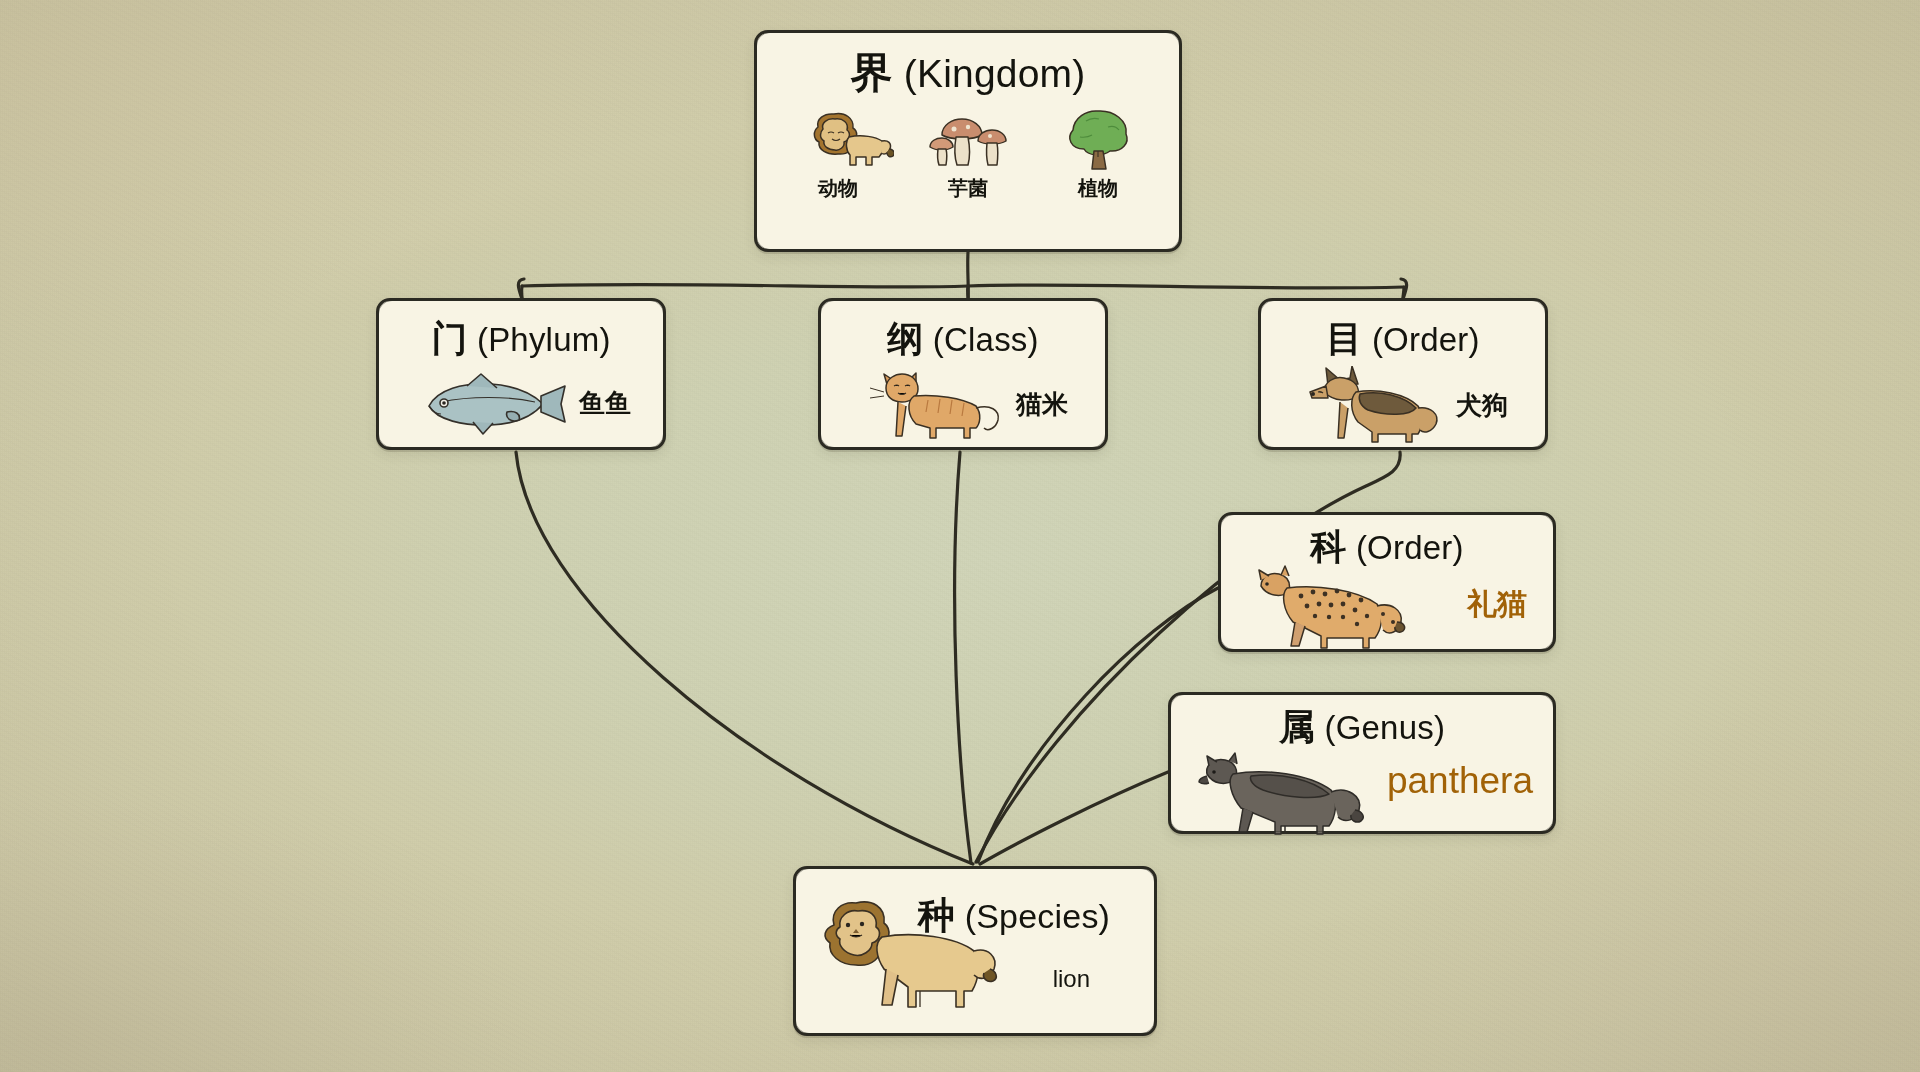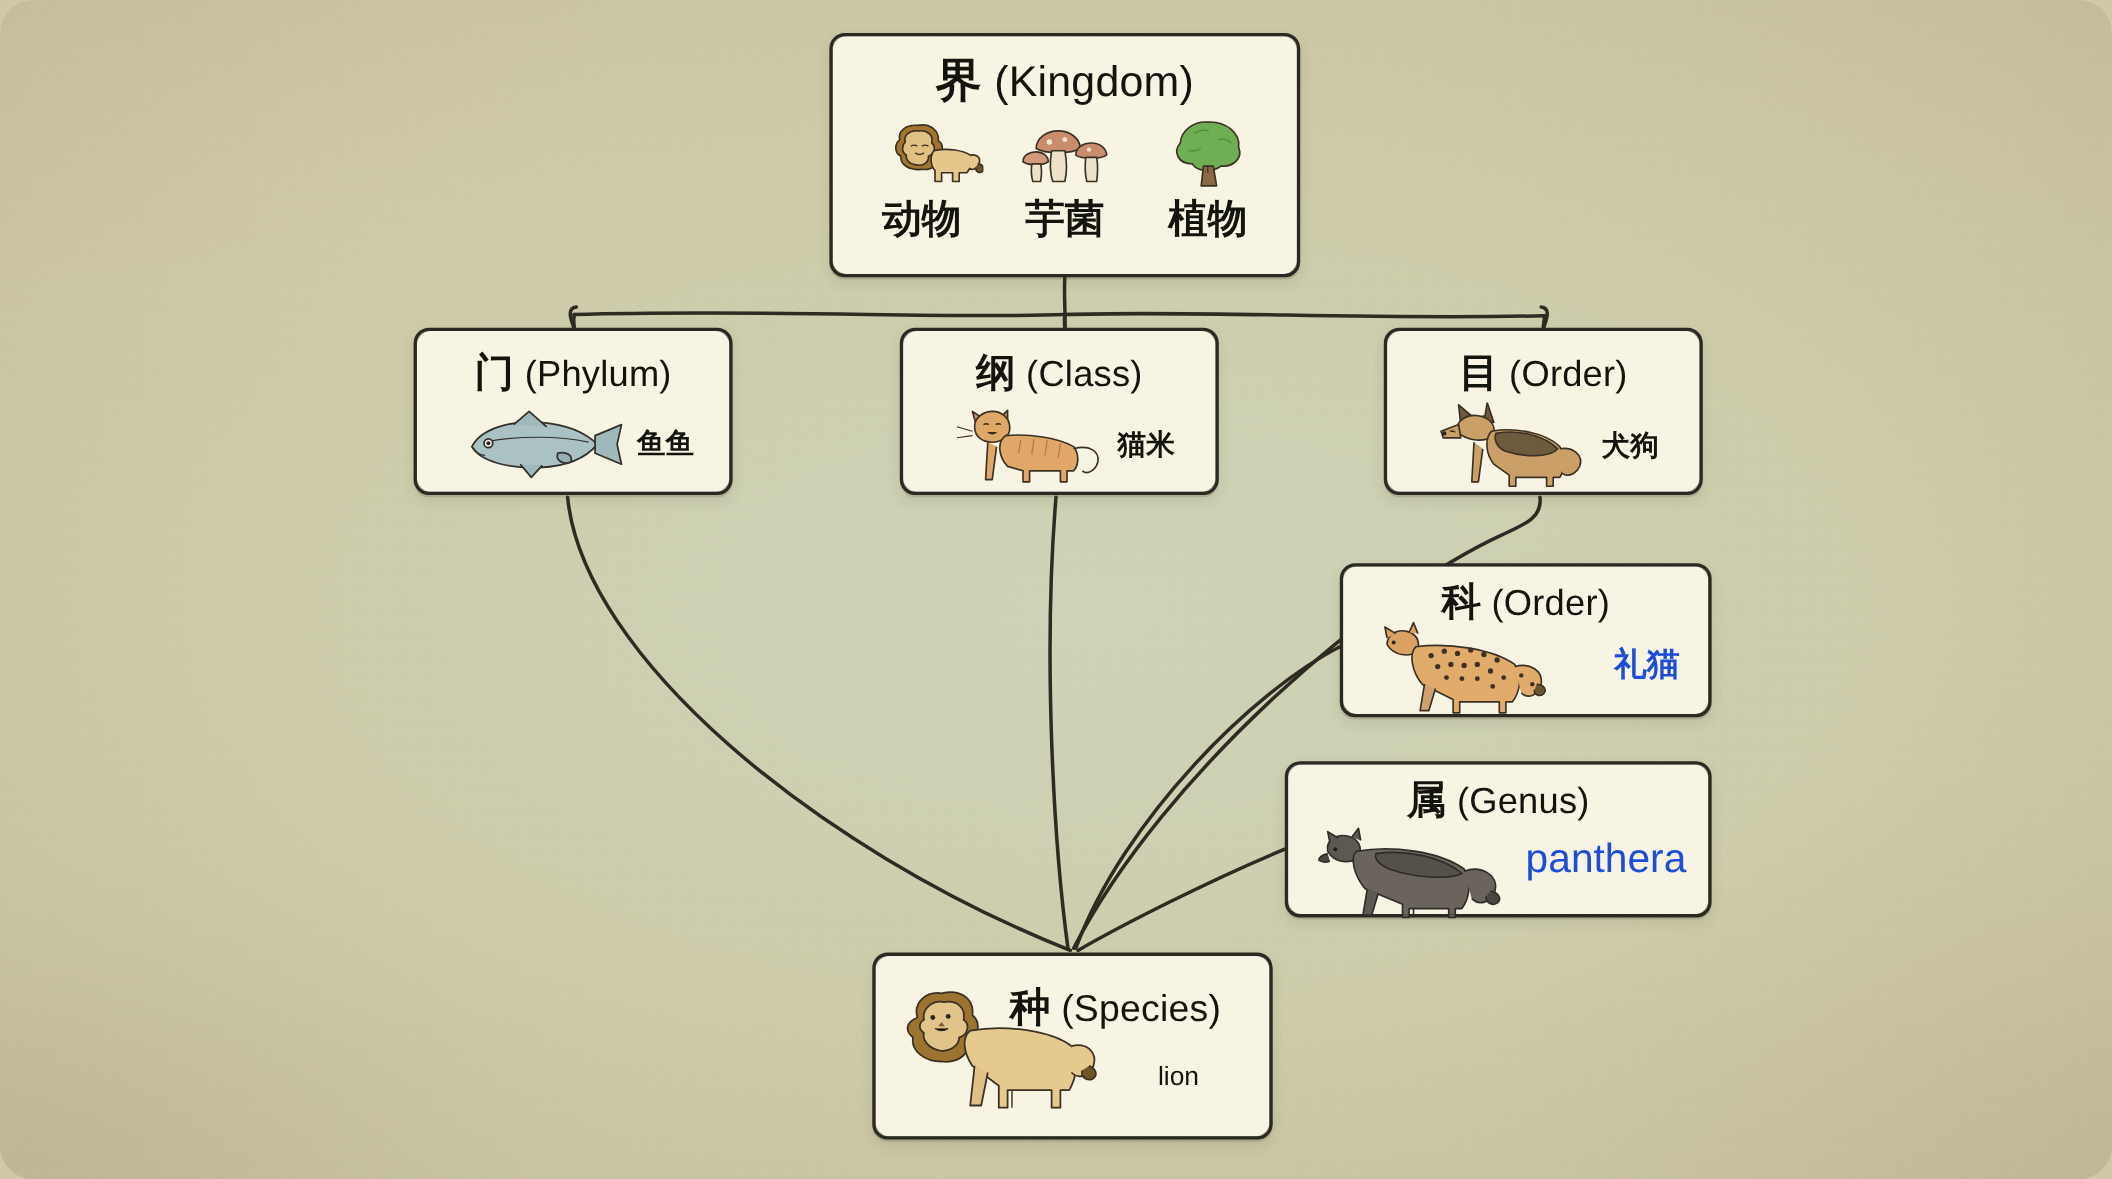--- a/index.html
+++ b/index.html
@@ -1,21 +1,21 @@
 <!DOCTYPE html>
 <html><head>
 <meta charset="utf-8">
 <style>
   html,body{margin:0;padding:0;}
   body{
     width:1920px;height:1072px;overflow:hidden;
     font-family:"Liberation Sans","DejaVu Sans",sans-serif;
     background:#cfc9a8;
   }
-  #stage{position:relative;width:1920px;height:1072px;overflow:hidden;border-radius:30px;}
+  #stage{position:relative;width:1920px;height:1072px;overflow:hidden;}
 
   
   .bg-base{position:absolute;inset:0;background:#d2cdab;}
   .bg-sage{position:absolute;inset:0;
     background:radial-gradient(ellipse 70% 62% at 52% 52%,
         rgba(208,212,184,1) 0%,
         rgba(206,209,178,0.96) 34%,
         rgba(205,203,168,0.55) 62%,
         rgba(208,200,162,0.0) 88%);}
   .bg-warm{position:absolute;inset:0;
@@ -46,21 +46,21 @@
   .han{font-family:"DejaVu Sans","Liberation Sans",sans-serif;font-weight:700;}
   .lat{font-weight:400;}
 
   
   #kingdom{left:754px;top:30px;width:428px;height:222px;}
   #kingdom .title{font-size:39px;font-weight:700;margin-top:12px;}
   #kingdom .title .han{font-size:42px;}
   .kcols{display:flex;justify-content:space-around;align-items:flex-end;
     margin-top:6px;padding:0 16px;}
   .kcol{display:flex;flex-direction:column;align-items:center;width:118px;}
-  .kcap{font-size:36px;font-weight:700;color:#14140e;margin-top:2px;
+  .kcap{font-size:20px;font-weight:700;color:#14140e;margin-top:2px;
     font-family:Liberation Sans, sans-serif;}
 
   
   .midnode{height:152px;}
   #phylum{left:376px;top:298px;width:290px;}
   #class{left:818px;top:298px;width:290px;}
   #order{left:1258px;top:298px;width:290px;}
   .midnode .title{font-size:33px;font-weight:700;margin-top:14px;}
   .midnode .title .han{font-size:36px;}
   .rowbody{display:flex;align-items:center;justify-content:center;gap:8px;margin-top:2px;}
@@ -68,21 +68,21 @@
     font-family:"DejaVu Sans","Liberation Sans",sans-serif;white-space:nowrap;}
 
   
   #family{left:1218px;top:512px;width:338px;height:140px;}
   #genus{left:1168px;top:692px;width:388px;height:142px;}
   #family .title,#genus .title{font-size:33px;font-weight:700;margin-top:8px;}
   #family .title .han,#genus .title .han{font-size:36px;}
   .wide-body{position:relative;height:86px;}
   .wide-body .art{position:absolute;left:10px;top:-12px;}
   .wide-body .cap{position:absolute;right:26px;top:12px;font-size:30px;font-weight:700;
-    color:#1d4ed8;font-family:"DejaVu Sans","Liberation Sans",sans-serif;white-space:nowrap;}
+    color:#a16207;font-family:"DejaVu Sans","Liberation Sans",sans-serif;white-space:nowrap;}
   #genus .wide-body .cap{font-size:37px;font-weight:400;right:20px;top:8px;
     font-family:"Liberation Sans",sans-serif;}
 
   
   #species{left:793px;top:866px;width:364px;height:170px;}
   #species .title{font-size:34px;font-weight:700;margin-top:22px;padding-left:78px;}
   #species .title .han{font-size:37px;}
   #species .scap{position:absolute;right:64px;top:96px;font-size:24px;color:#14140e;}
   #species .art{position:absolute;left:14px;top:26px;}
 </style>

